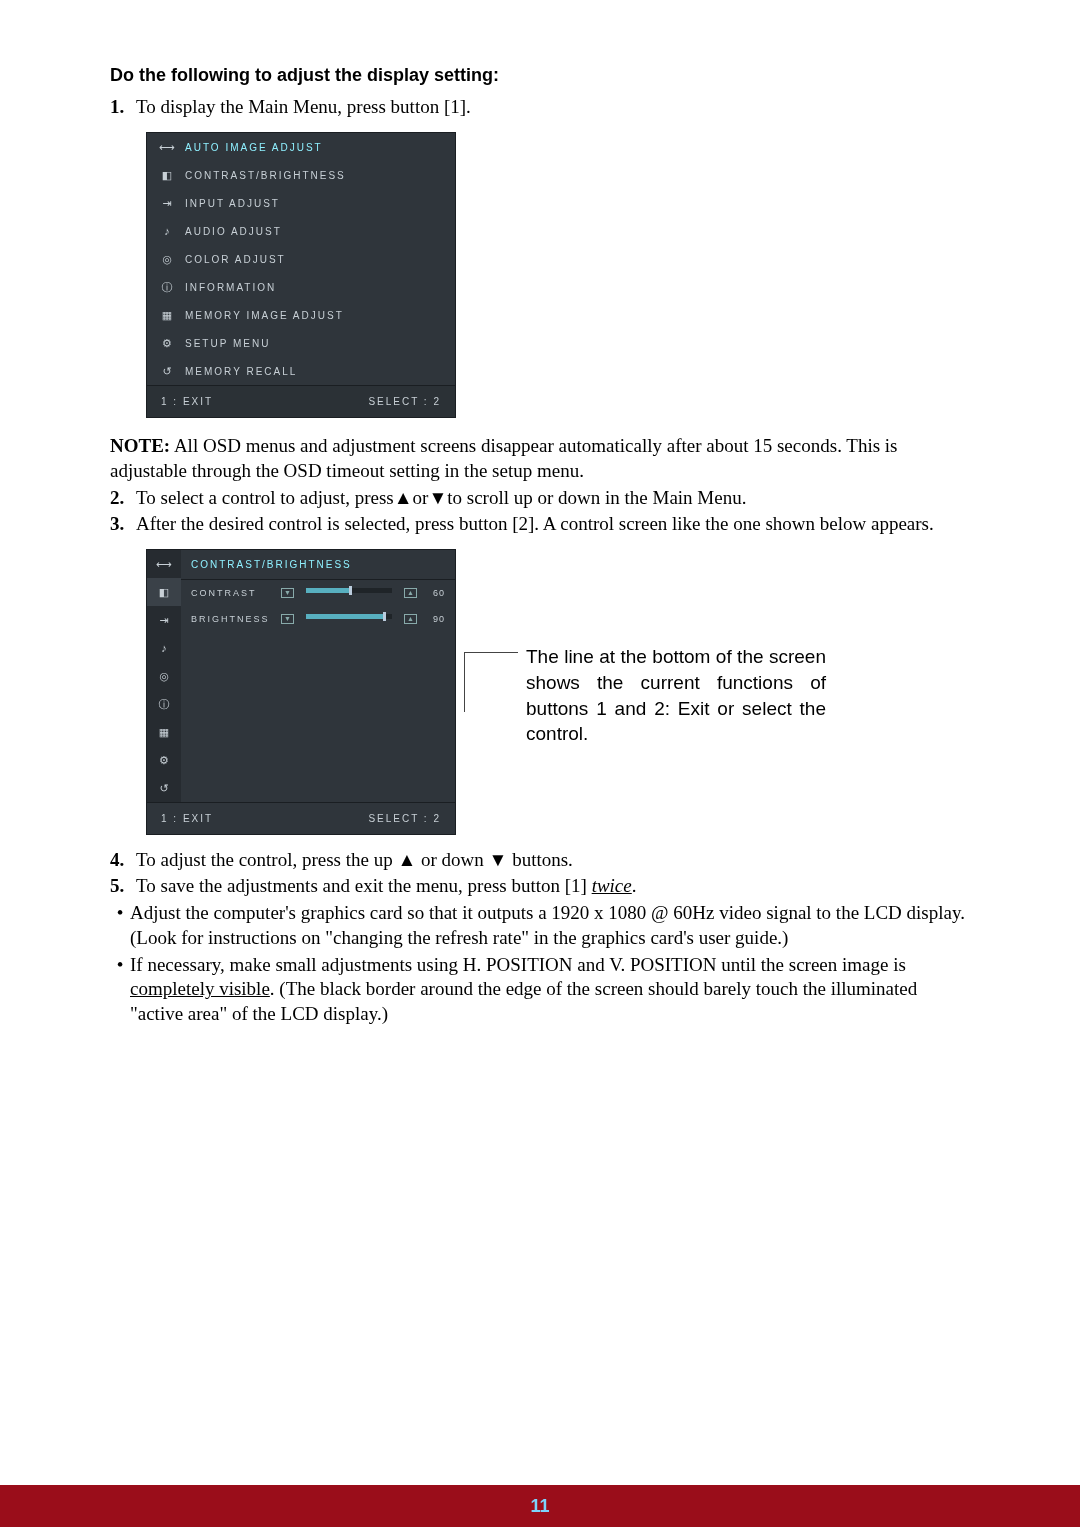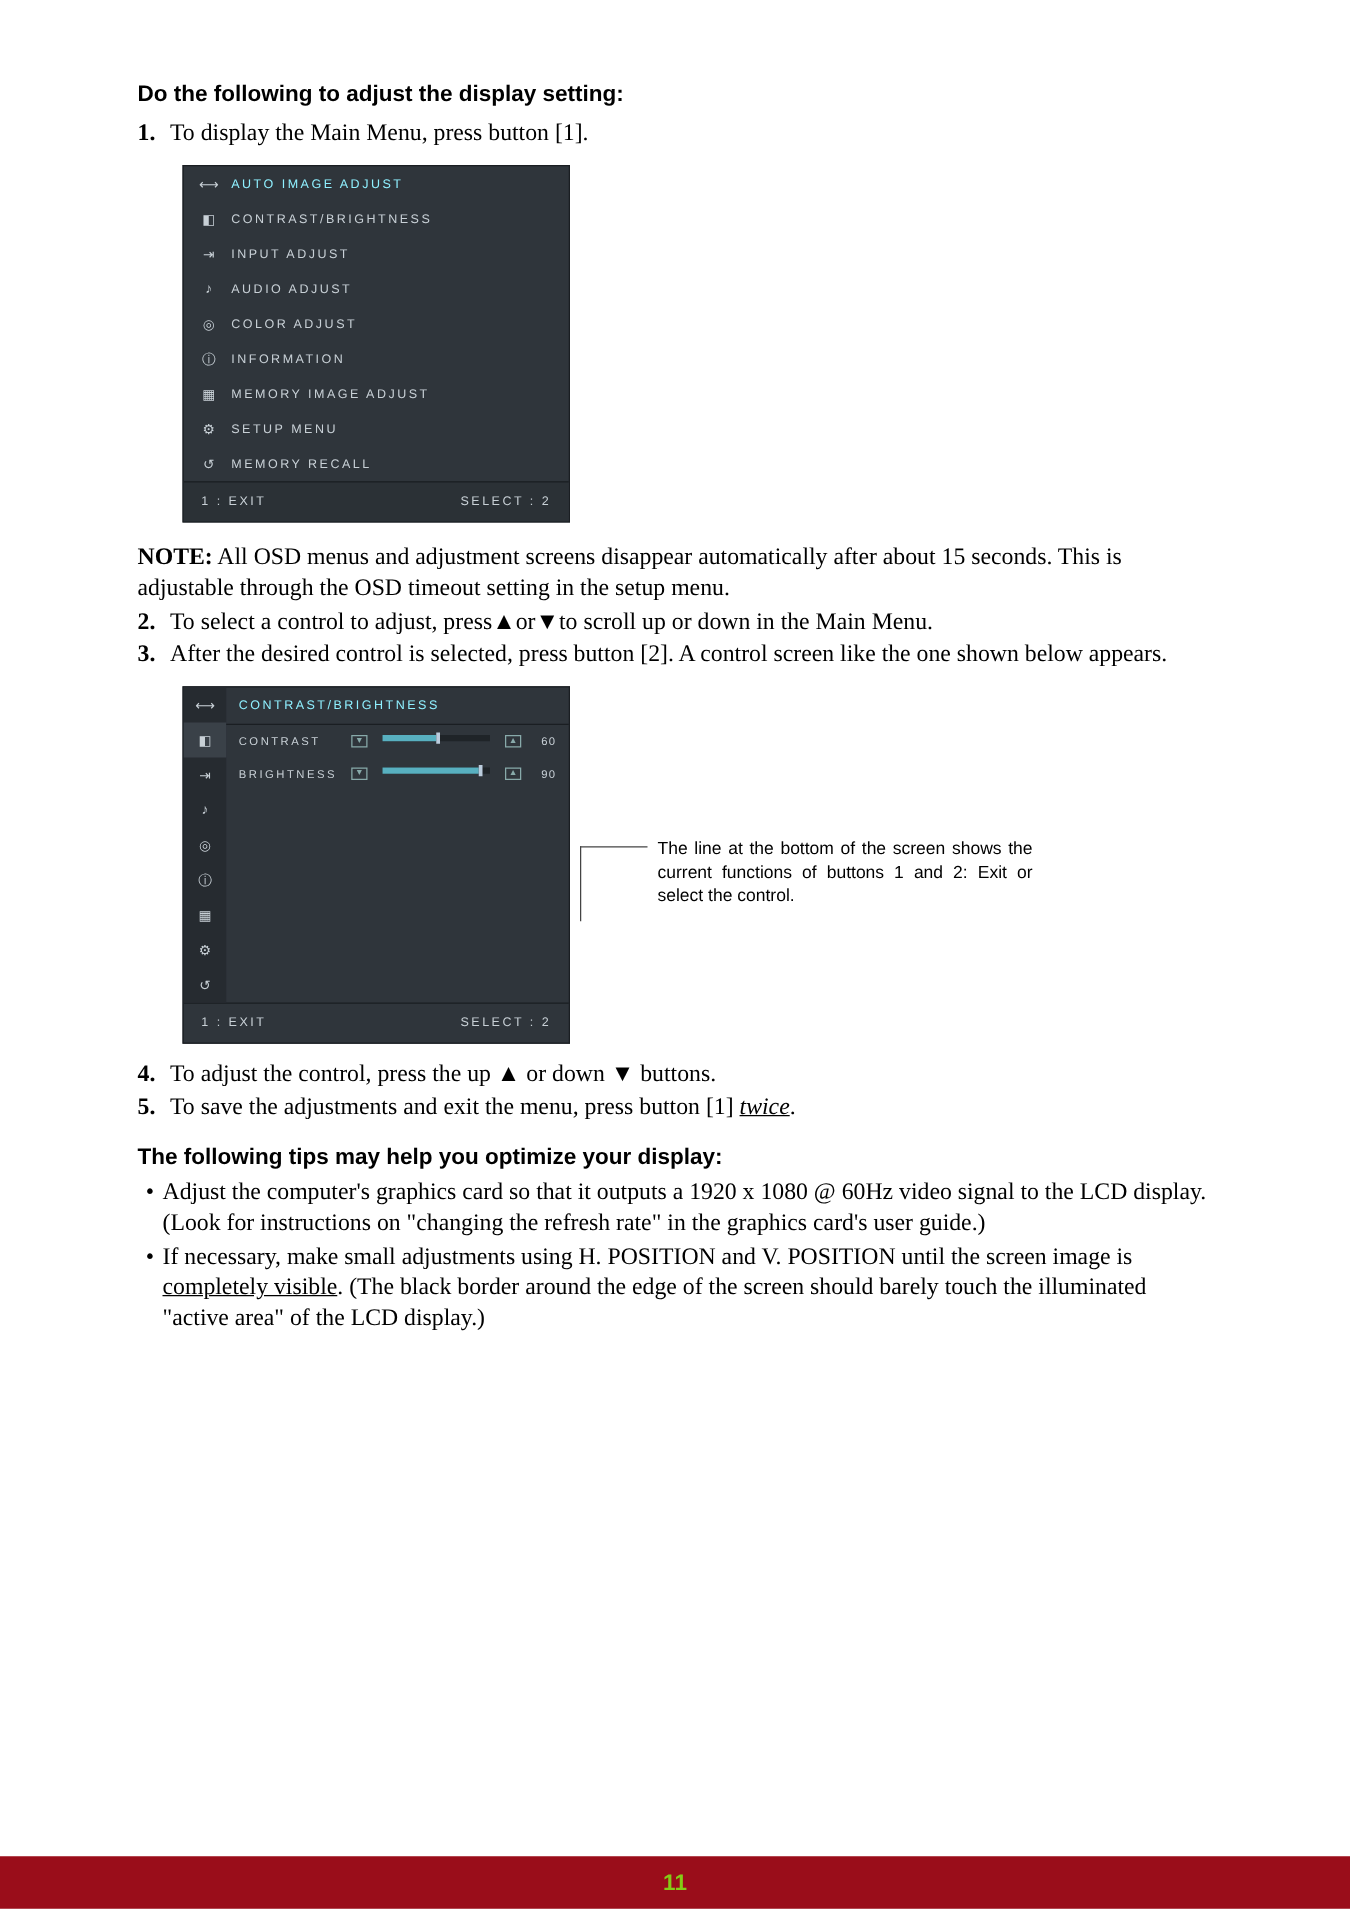--- a/index.html
+++ b/index.html
@@ -140,23 +140,23 @@
   .osd2-footer {
     display: flex;
     justify-content: space-between;
     padding: 10px 14px;
     font-size: 10px;
     letter-spacing: 2px;
     border-top: 1px solid #1a1e22;
   }
   .callout {
     margin-left: 70px;
-    margin-top: 120px;
+    margin-top: 95px;
     width: 300px;
-    font-size: 14px;
+    font-size: 19px;
     font-family: Arial, sans-serif;
     color: #000;
     position: relative;
     line-height: 1.35;
     text-align: justify;
   }
   .callout::before {
     content: "";
     position: absolute;
     left: -62px;
@@ -188,21 +188,21 @@
     line-height: 1.3;
   }
   .bullet .dot { width: 20px; text-align:center; flex-shrink:0; }
   .underline { text-decoration: underline; }
 
   .footer-bar {
     position: absolute;
     left: 0; right: 0; bottom: 0;
     height: 42px;
     background: #9a0d1a;
-    color: #84cc16;
+    color: #7dd3fc;
     font-weight: bold;
     font-size: 18px;
     display: flex;
     align-items: center;
     justify-content: center;
   }
 </style>
 </head>
 <body>
 
@@ -326,21 +326,20 @@
     </span>
   </div>
 
   <div class="step-line">
     <span class="step-num">5.</span>
     <span class="step-text">
       <span>To save the adjustments and exit the menu, press button [1] </span><em>twice</em><span>.</span>
     </span>
   </div>
 
-  <div class="tips-heading">The following tips may help you optimize your display:</div>
 
   <div class="bullet">
     <span class="dot">•</span>
     <span>Adjust the computer's graphics card so that it outputs a 1920 x 1080 @ 60Hz video signal to the LCD display. (Look for instructions on "changing the refresh rate" in the graphics card's user guide.)</span>
   </div>
   <div class="bullet">
     <span class="dot">•</span>
     <span>
       <span>If necessary, make small adjustments using H. POSITION and V. POSITION until the screen image is </span><span class="underline">completely visible</span><span>. (The black border around the edge of the screen should barely touch the illuminated "active area" of the LCD display.)</span>
     </span>

